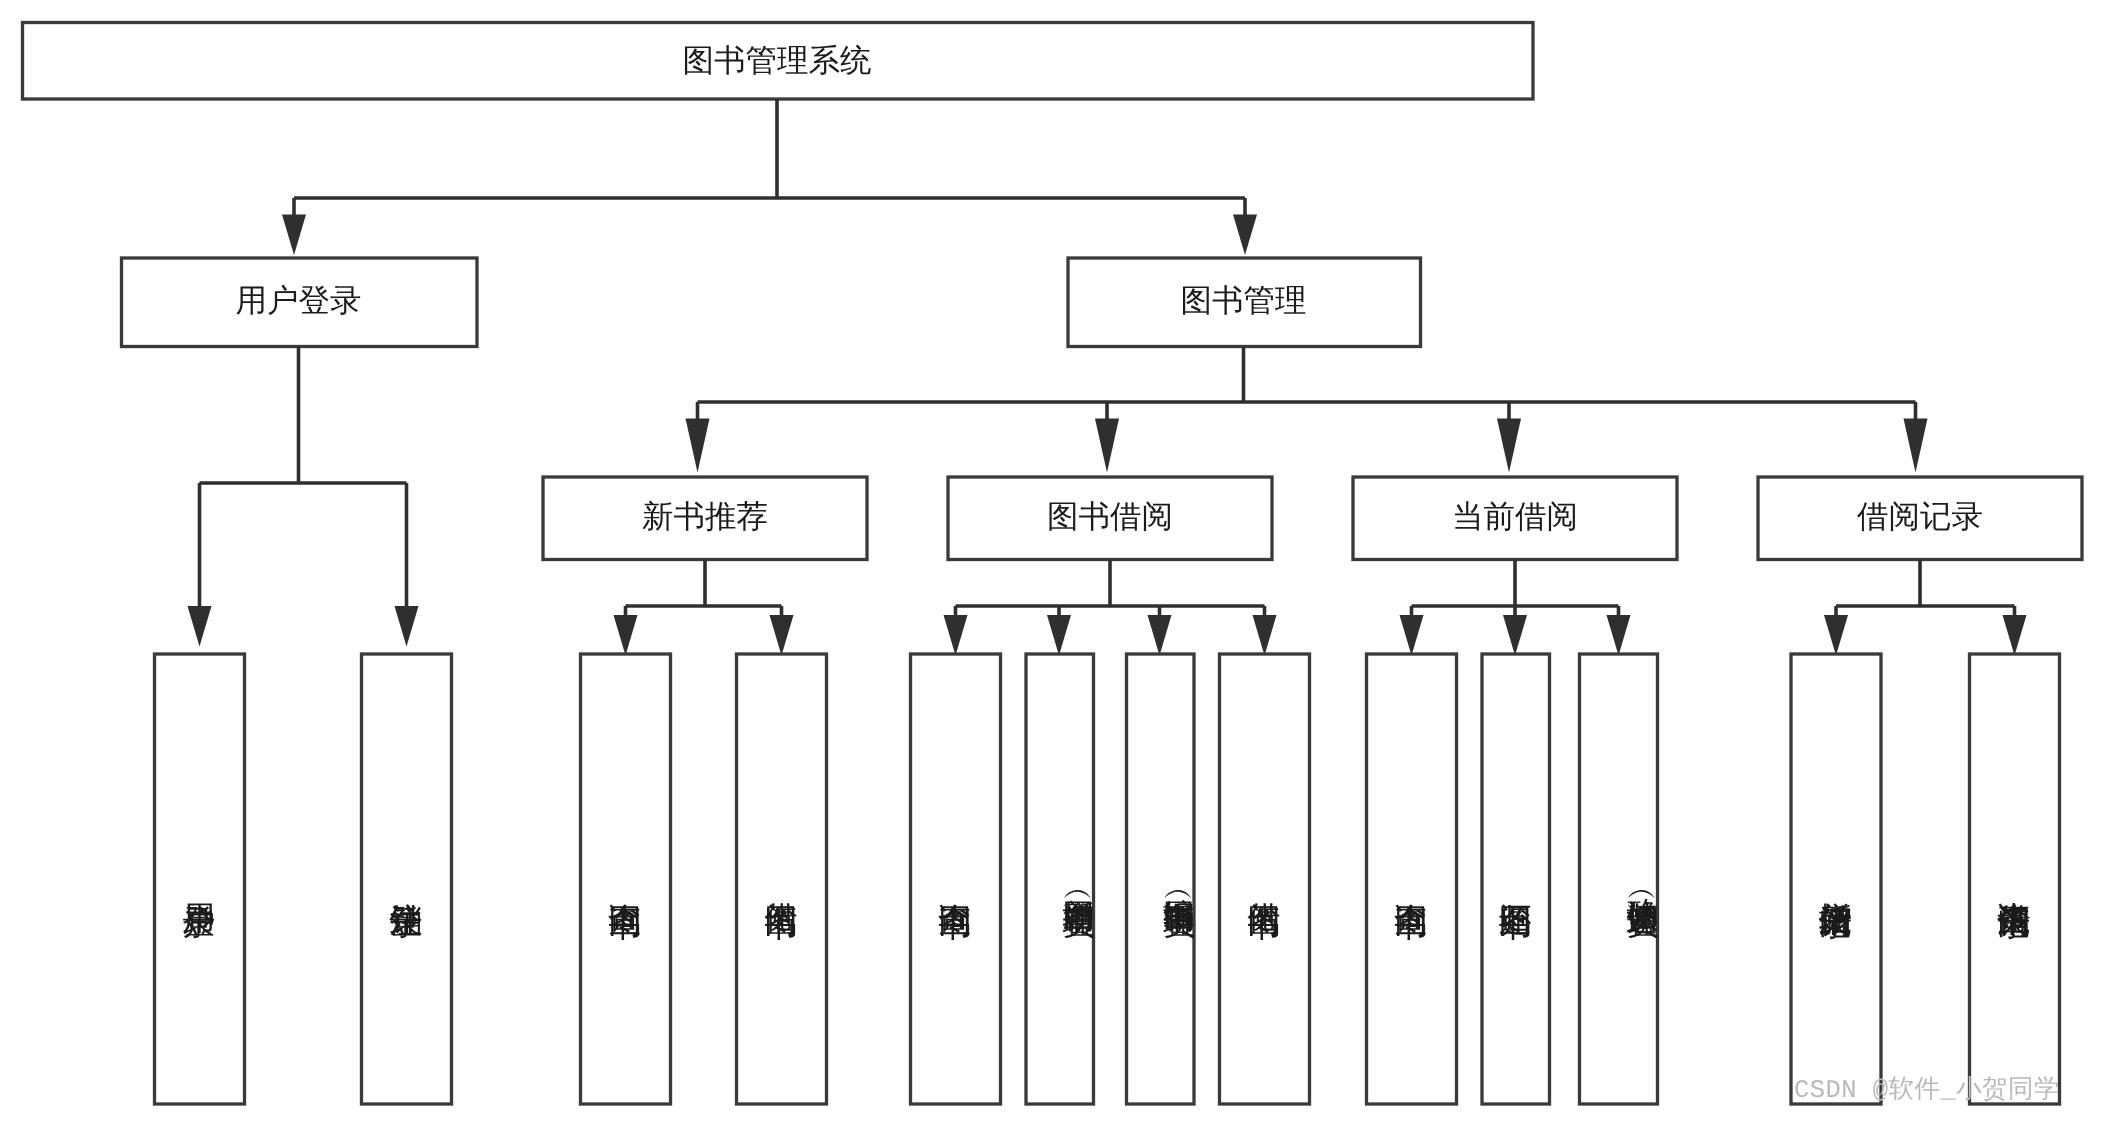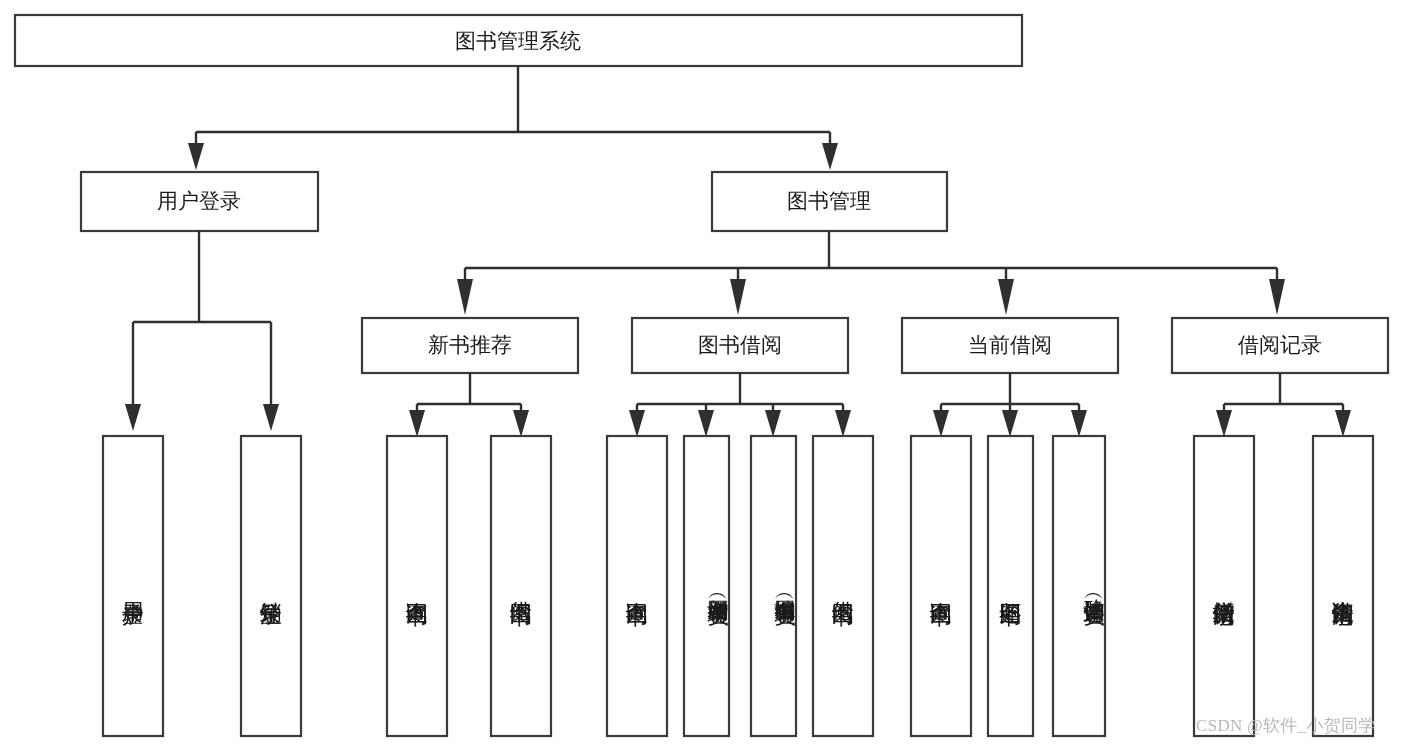--- a/index.html
+++ b/index.html
@@ -60,21 +60,21 @@
     font-family: "Liberation Sans", "DejaVu Sans", sans-serif;
     font-size: 22px;
     line-height: 1.06;
     color: #1b1b1b;
     letter-spacing: 1px;
     pointer-events: none;
     white-space: nowrap;
   }
   .watermark {
     position: absolute;
-    font-family: Liberation Serif, serif;
+    font-family: Liberation Mono, monospace;
     font-size: 17px;
     color: #b9b9b9;
     white-space: nowrap;
     letter-spacing: 0.3px;
     text-align: center;
   }
 </style>
 </head>
 <body>
 

